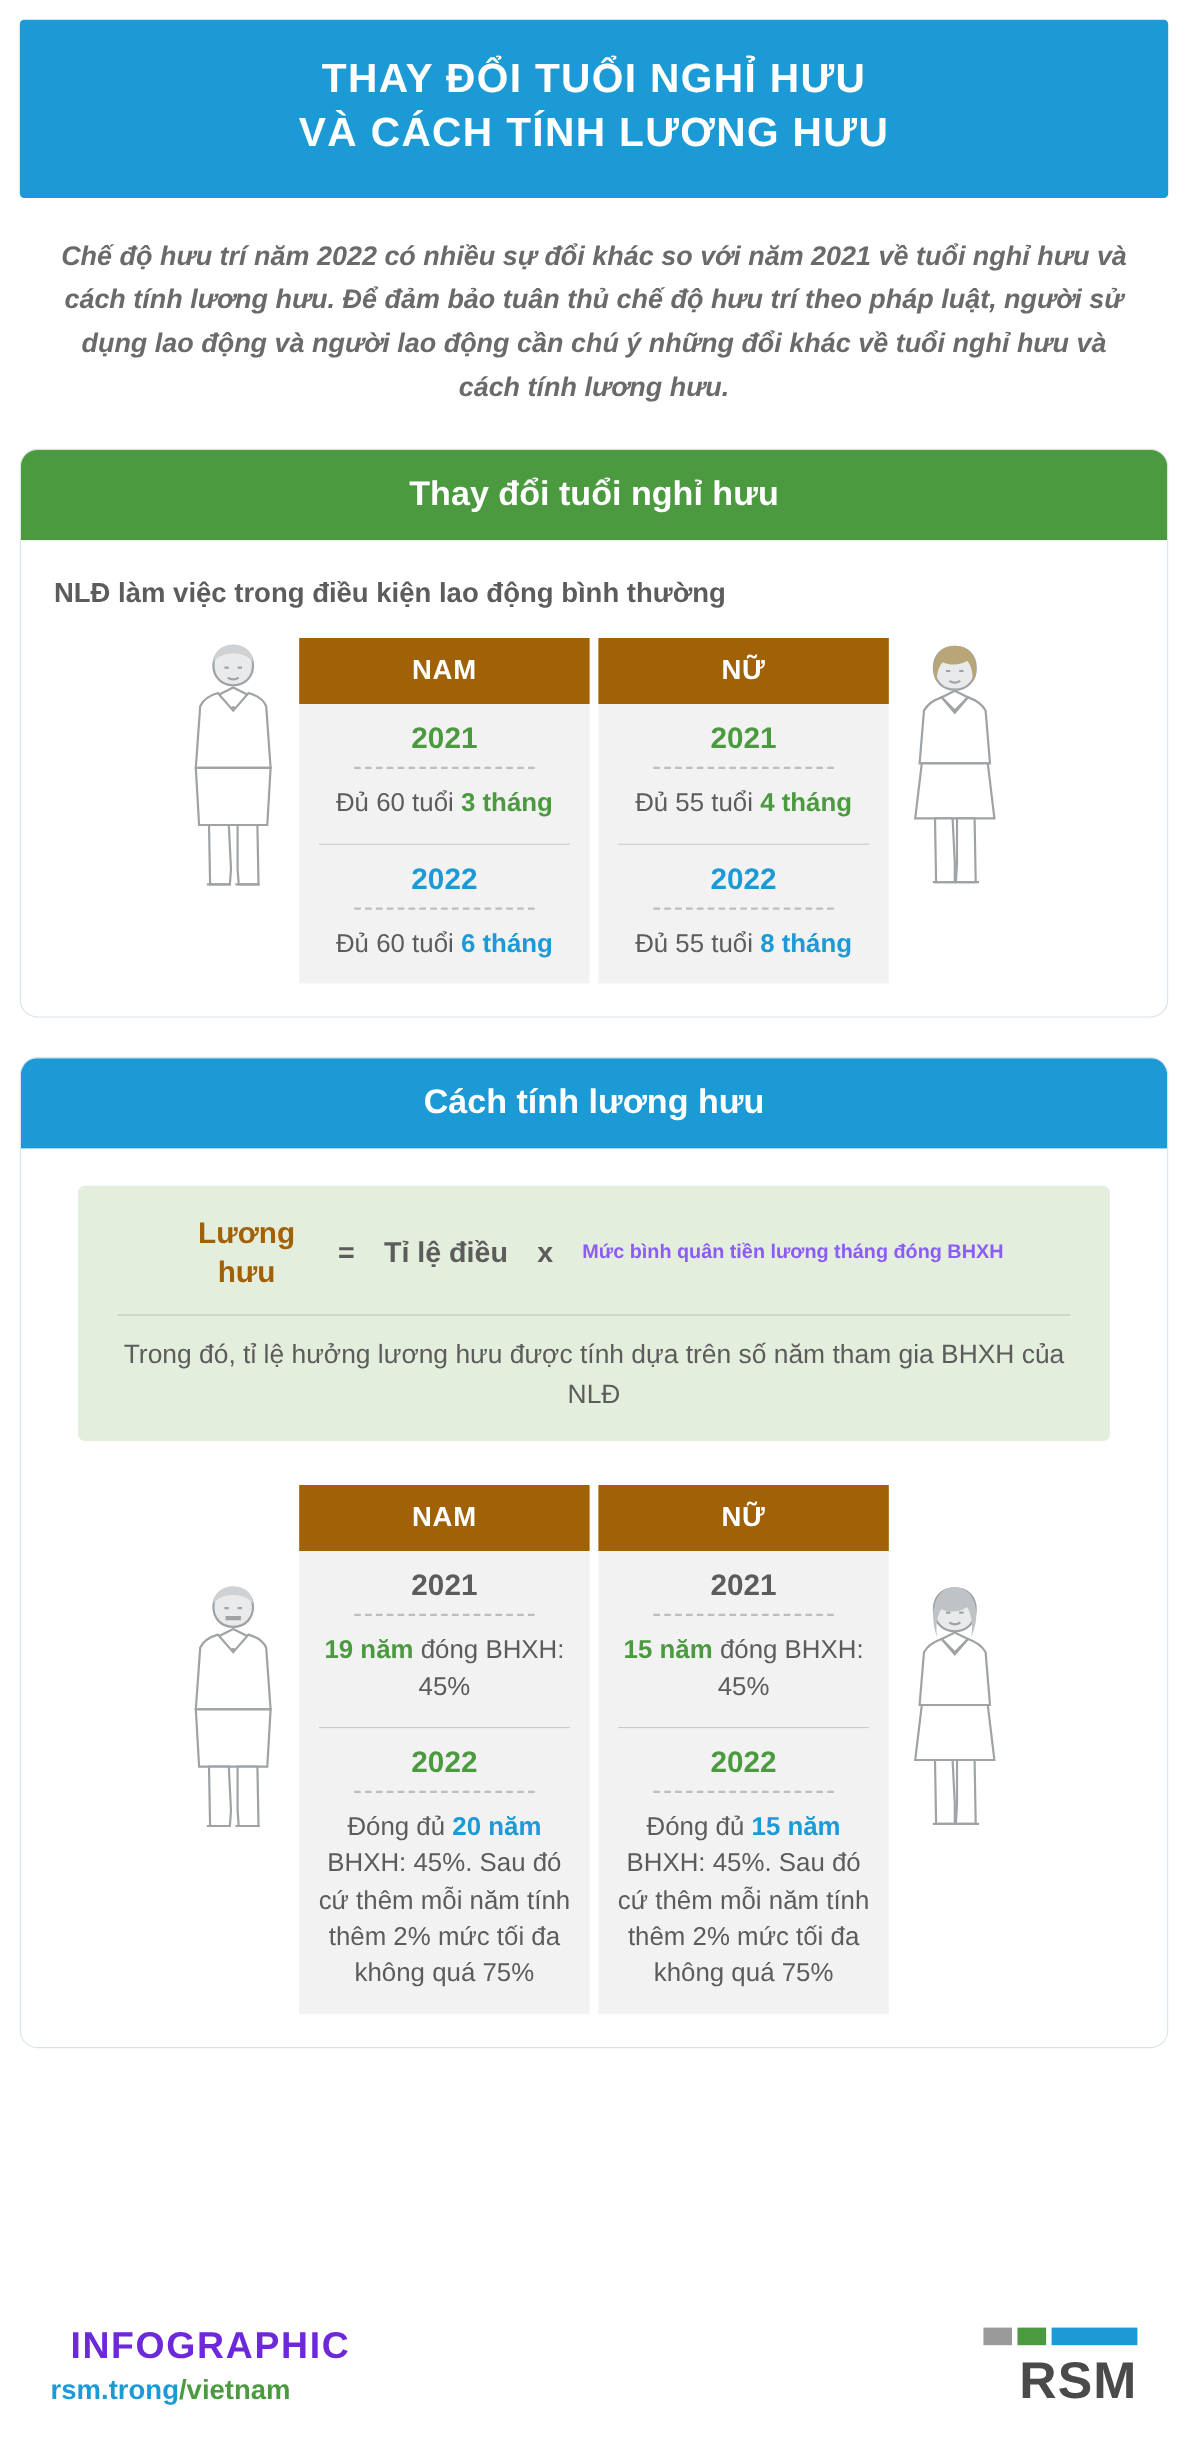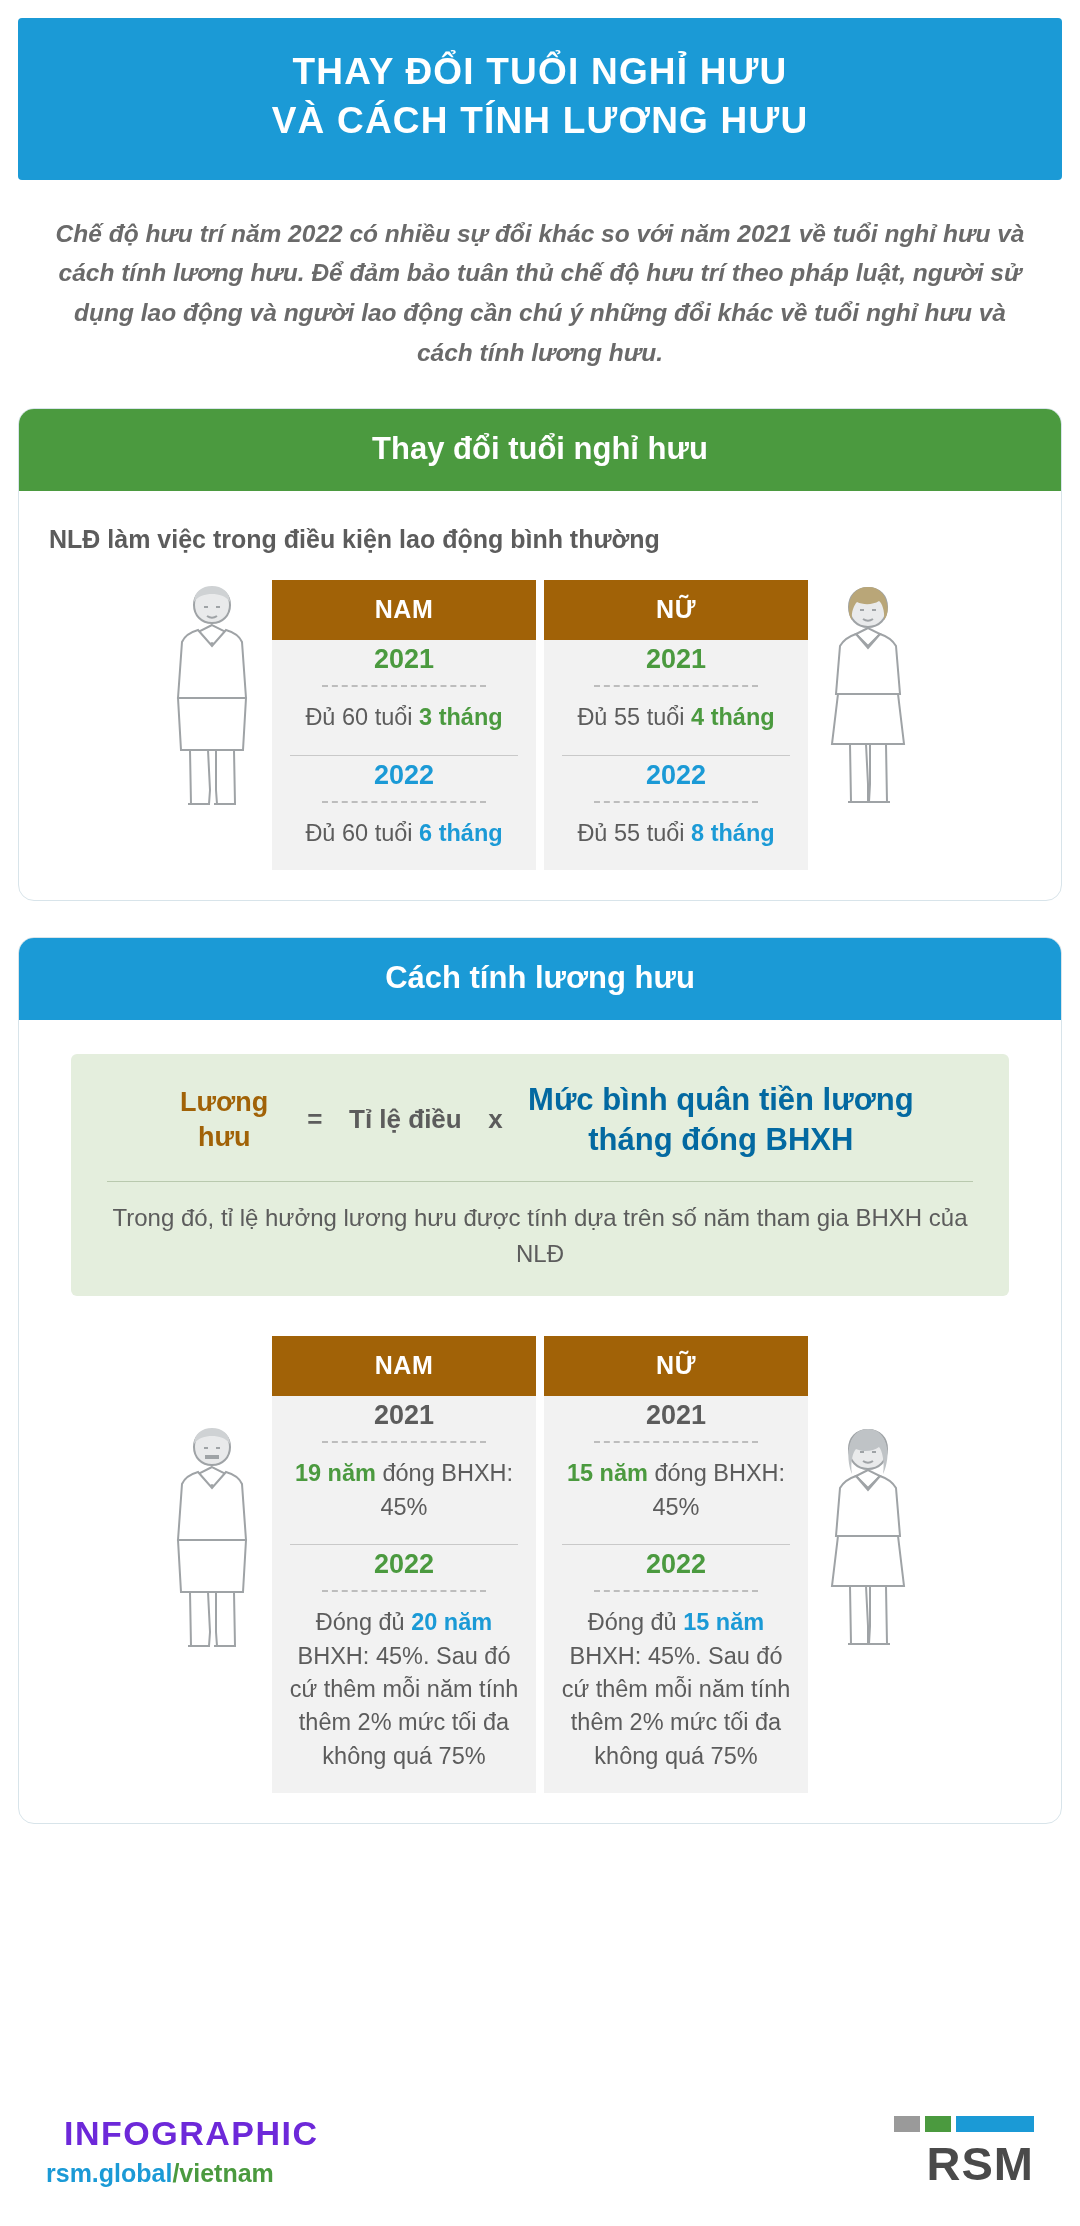--- a/index.html
+++ b/index.html
@@ -100,21 +100,21 @@
   .col-head {
     background: #a16207;
     color: #ffffff;
     font-size: 25px;
     font-weight: bold;
     text-align: center;
     padding: 15px 4px 16px 4px;
     letter-spacing: 0.6px;
   }
   .cell {
-    padding: 4px 16px 20px 16px;
+    padding: 16px 16px 20px 16px;
     text-align: center;
   }
   .cell .year {
     font-size: 27px;
     font-weight: bold;
     color: #4b9a3f;
     margin-bottom: 6px;
   }
   .cell .year.blue { color: #1b9ad6; }
   .dash {
@@ -148,21 +148,21 @@
     justify-content: center;
     gap: 18px;
   }
   .f-term {
     text-align: center;
     font-weight: bold;
     line-height: 1.28;
   }
   .f-term.green { color: #a16207; font-size: 27px; width: 130px; }
   .f-term.grey { color: #5c5c5c; font-size: 26px; width: 130px; }
-  .f-term.blue { color: #0369a1; font-size: 31px; width: 400px; }
+  .f-term.blue { color: #8b5cf6; font-size: 18px; width: 400px; }
   .f-op {
     color: #5c5c5c;
     font-size: 26px;
     font-weight: bold;
   }
   .formula-sep {
     border-top: 1px solid #b9c9ae;
     margin: 22px 10px 18px 10px;
     height: 0;
   }
@@ -385,21 +385,21 @@
             <path d="M32 222h22M52 222h22"></path>
           </svg>
         </div>
       </div>
     </div>
   </div>
 
   <div class="footer">
     <div class="footer-left">
       <div class="infographic">INFOGRAPHIC</div>
-      <div class="site"><span>rsm.global</span><span class="slashpart">/vietnam</span></div>
+      <div class="site"><span>rsm.trong</span><span class="slashpart">/vietnam</span></div>
     </div>
     <div class="rsm">
       <div class="rsm-bars">
         <span class="bar-grey"></span>
         <span class="bar-green"></span>
         <span class="bar-blue"></span>
       </div>
       <div class="rsm-word">RSM</div>
     </div>
   </div>

